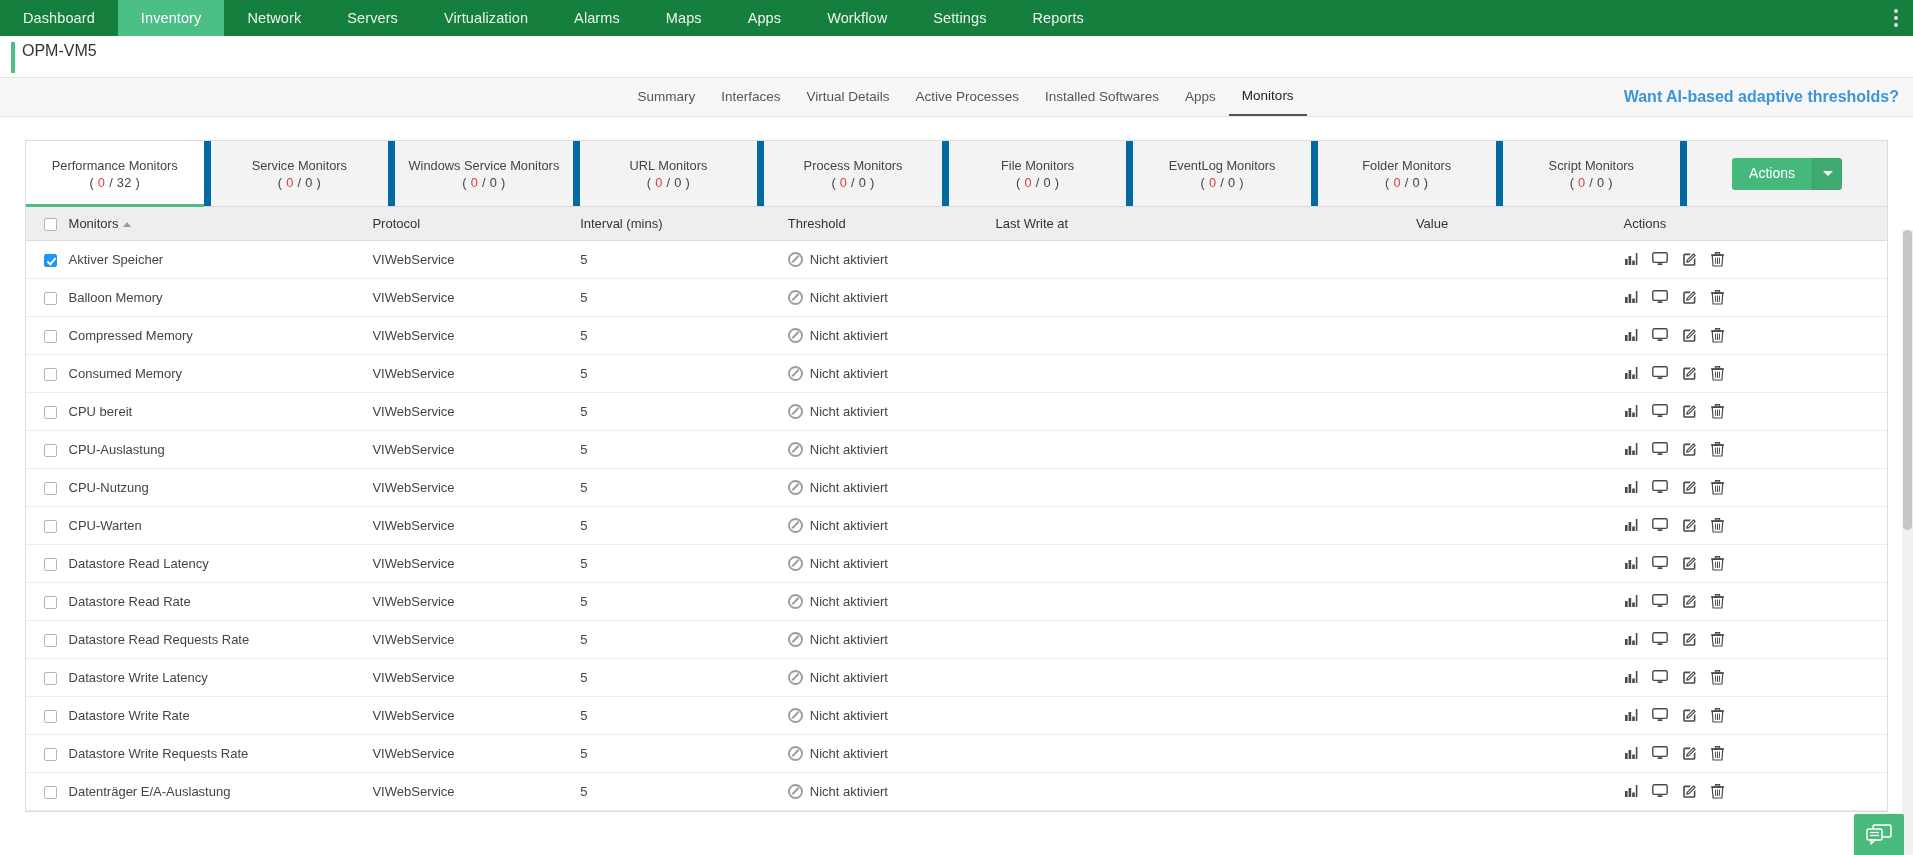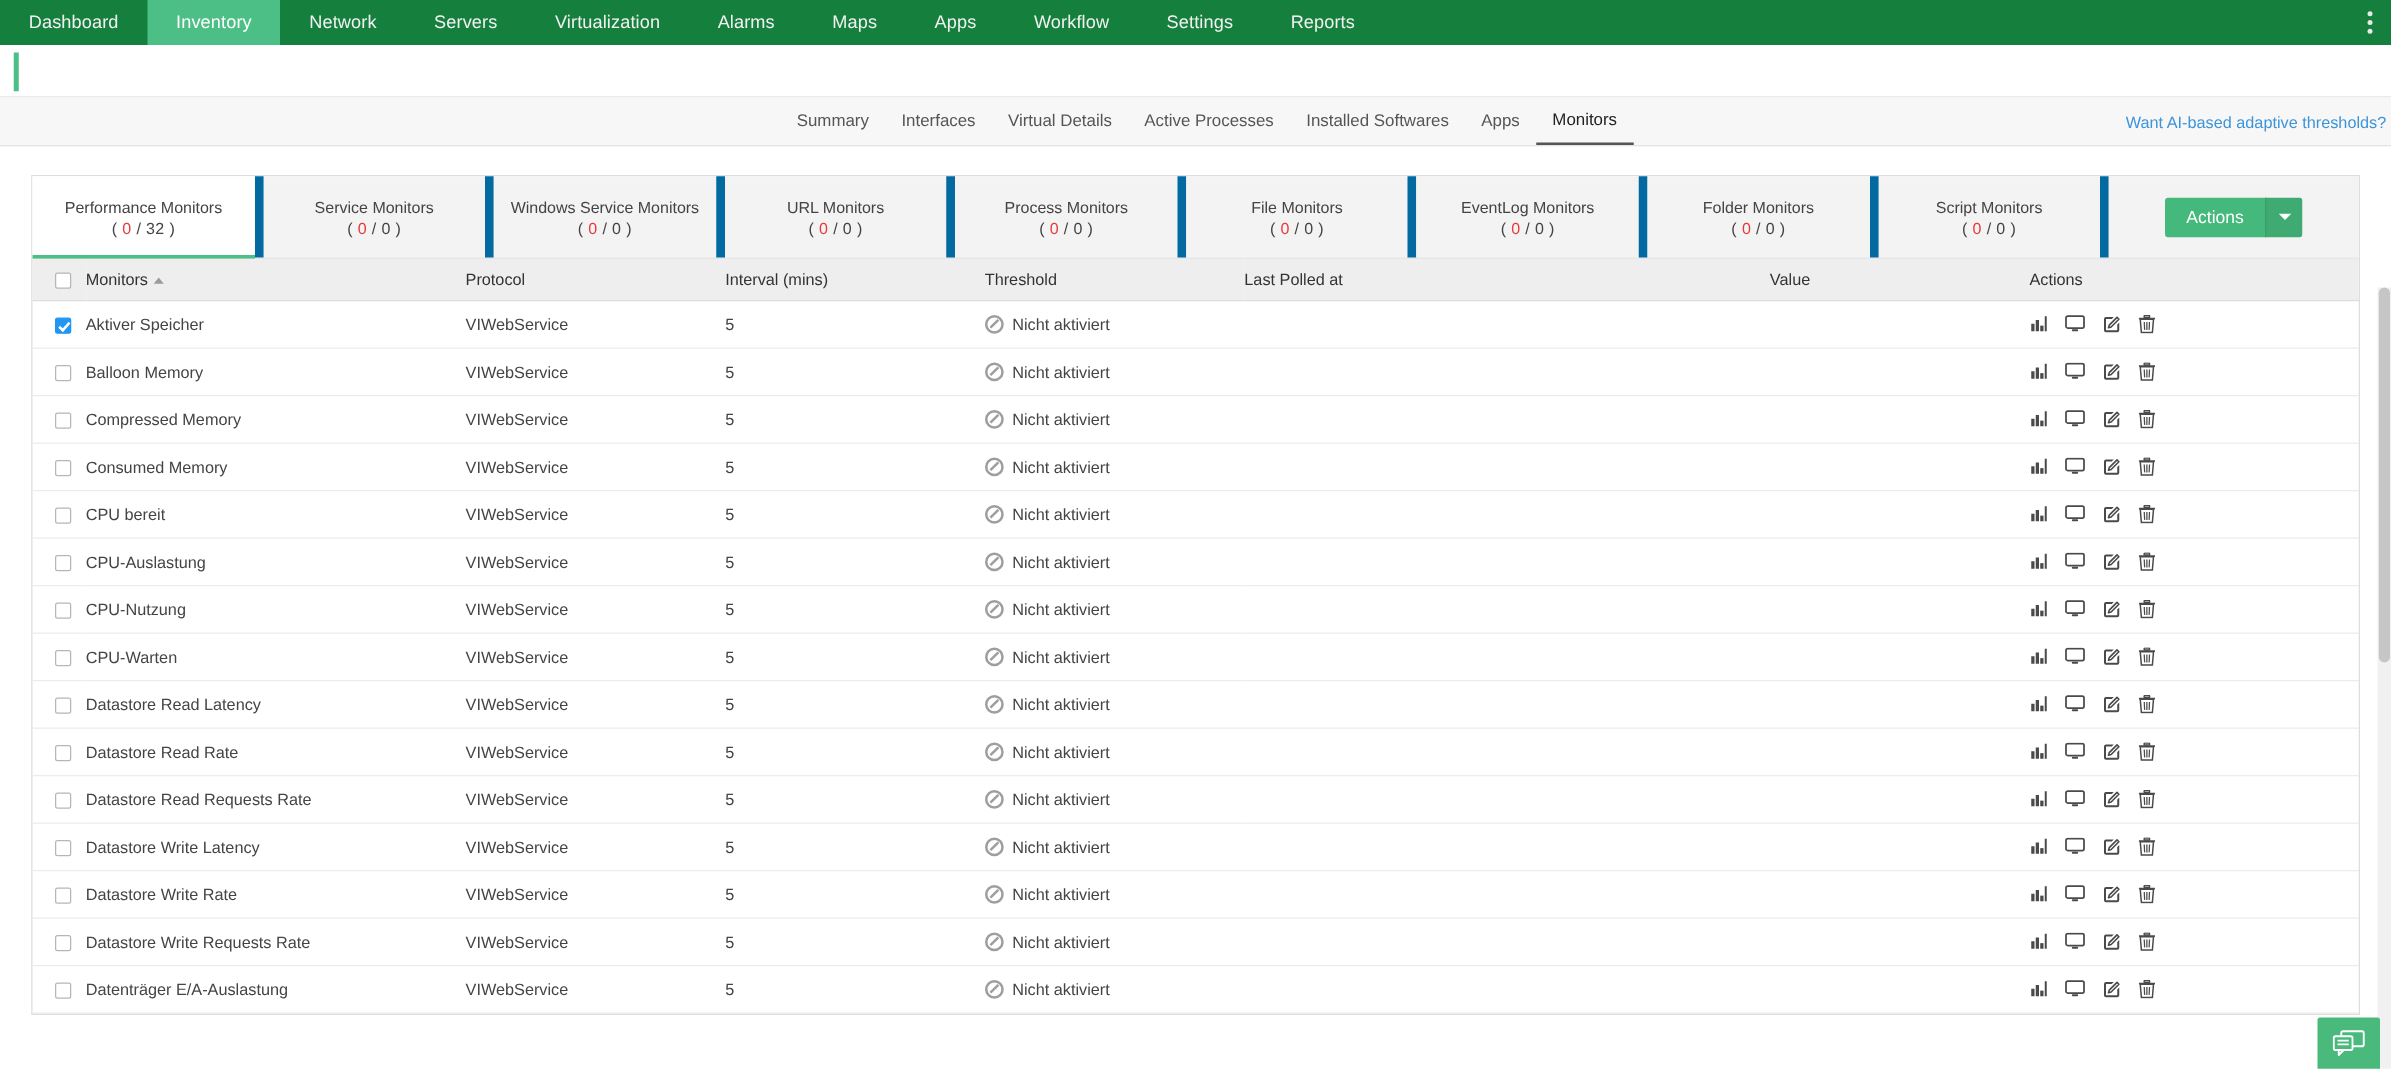--- a/index.html
+++ b/index.html
@@ -67,22 +67,22 @@
   .subtabs-center {
     position: absolute; left: 18px; right: 0;
     display: flex; justify-content: center; align-items: center; gap: 0px;
   }
   .subtab {
     font-size: 13.5px; color: #555555; padding: 10px 13px 11px;
     cursor: pointer; white-space: nowrap;
   }
   .subtab.active { color: #222222; border-bottom: 2px solid #555555; }
   .ai-link {
-    position: absolute; right: 4px;
-    font-size: 13px; color: #3d94d9; cursor: pointer; white-space: nowrap;
+    position: absolute; right: 14px;
+    font-size: 16px; color: #3d94d9; cursor: pointer; white-space: nowrap; font-weight: bold;
   }
 
   
   .card {
     margin: 23px 25px 0 25px;
     border: 1px solid #dddddd;
     background: #ffffff;
   }
   .mtabs {
     display: flex;
@@ -219,20 +219,21 @@
     </div>
   <div class="topnav-spacer"></div>
   <div class="kebab">
     <i></i>
       <i></i>
       <i></i>
   </div>
 </div>
 
 <div class="devhead">
+  <div class="dev-title">OPM-VM5</div>
 </div>
 
 <div class="subtabs">
   <div class="subtabs-center" id="subtab-items">
       <div class="subtab">Summary</div>
       <div class="subtab">Interfaces</div>
       <div class="subtab">Virtual Details</div>
       <div class="subtab">Active Processes</div>
       <div class="subtab">Installed Softwares</div>
       <div class="subtab">Apps</div>
@@ -296,21 +297,21 @@
         <tr>
           <th class="c-chk">
             <span class="cb"></span>
           </th>
           <th class="c-name">
             <span>Monitors</span><span class="sort-asc"></span>
           </th>
           <th class="c-proto">Protocol</th>
           <th class="c-int">Interval (mins)</th>
           <th class="c-thr">Threshold</th>
-          <th class="c-last">Last Polled at</th>
+          <th class="c-last">Last Write at</th>
           <th class="c-val">Value</th>
           <th class="c-act">Actions</th>
         </tr>
       </thead>
       <tbody id="table-body">
           <tr>
             <td class="c-chk" style="padding-left: 18px;"><span class="cb checked"></span></td>
             <td>Aktiver Speicher</td>
             <td>VIWebService</td>
             <td>5</td>

